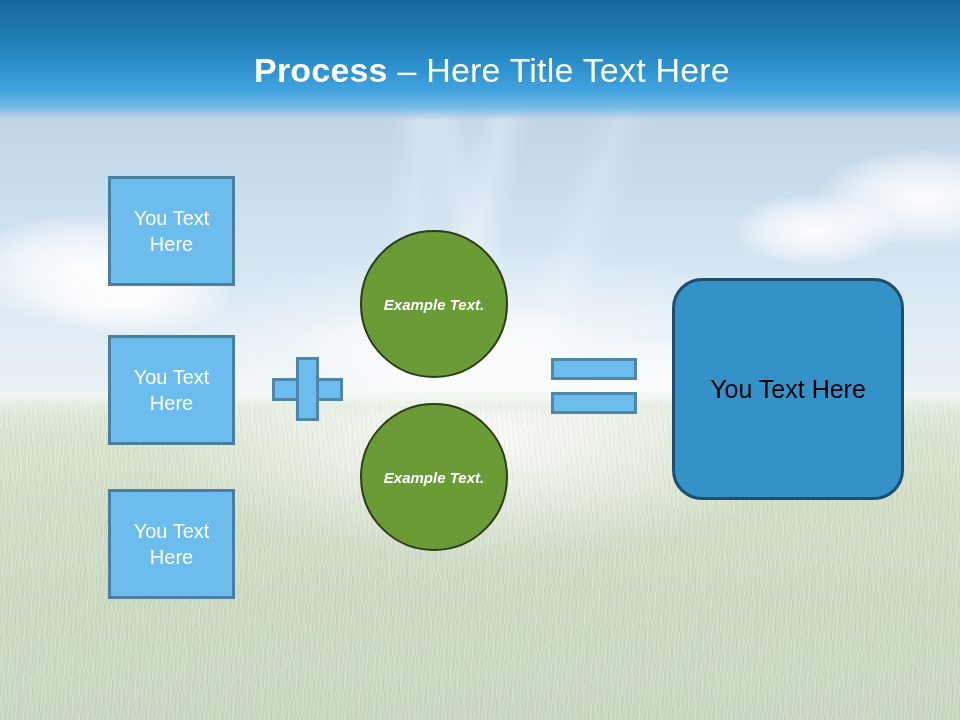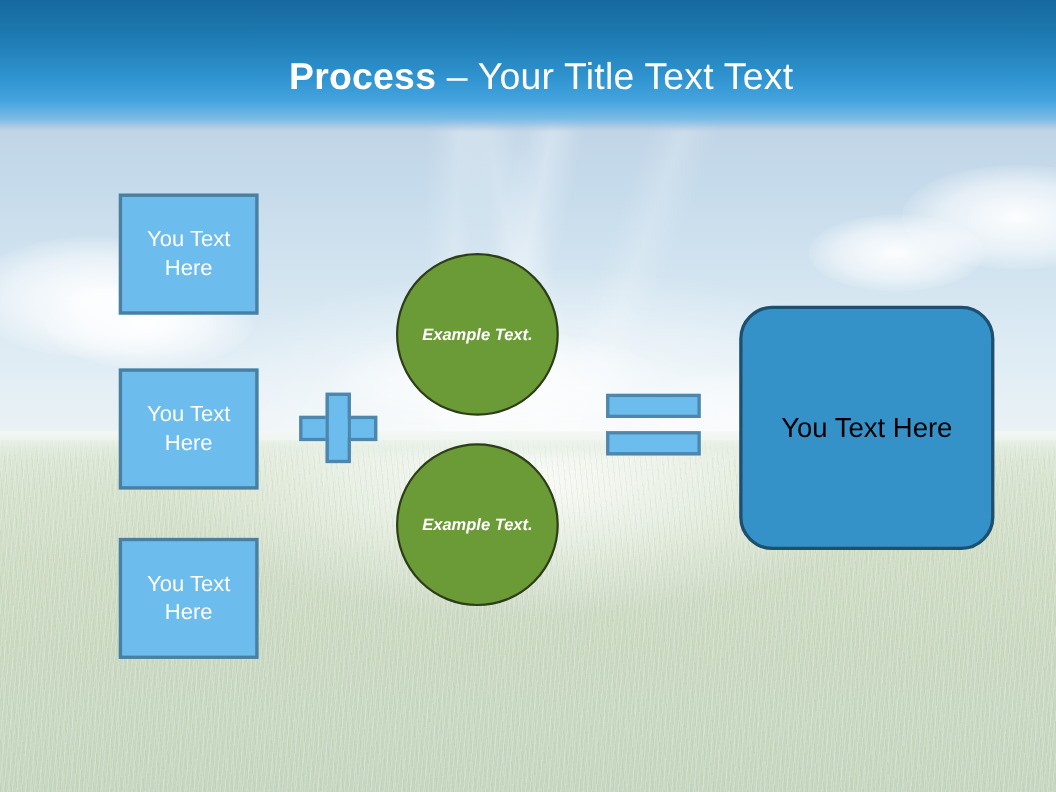--- a/index.html
+++ b/index.html
@@ -220,21 +220,21 @@
   <div class="bg-cloud cloud-c"></div>
   <div class="bg-cloud cloud-d"></div>
   <div class="bg-cloud cloud-e"></div>
   <div class="bg-cloud cloud-f"></div>
   <div class="bg-grass"></div>
   <div class="bg-grass-tex"></div>
   <div class="bg-horizon"></div>
 
   <div class="header-band"></div>
   <div class="slide-title">
-    <span class="t-bold">Process</span><span class="t-rest"> – Your Title Text Text</span>
+    <span class="t-bold">Process</span><span class="t-rest"> – Here Title Text Here</span>
   </div>
 
   <div class="input-box" id="box-1">
     <span>You Text Here</span>
   </div>
   <div class="input-box" id="box-2">
     <span>You Text Here</span>
   </div>
   <div class="input-box" id="box-3">
     <span>You Text Here</span>

